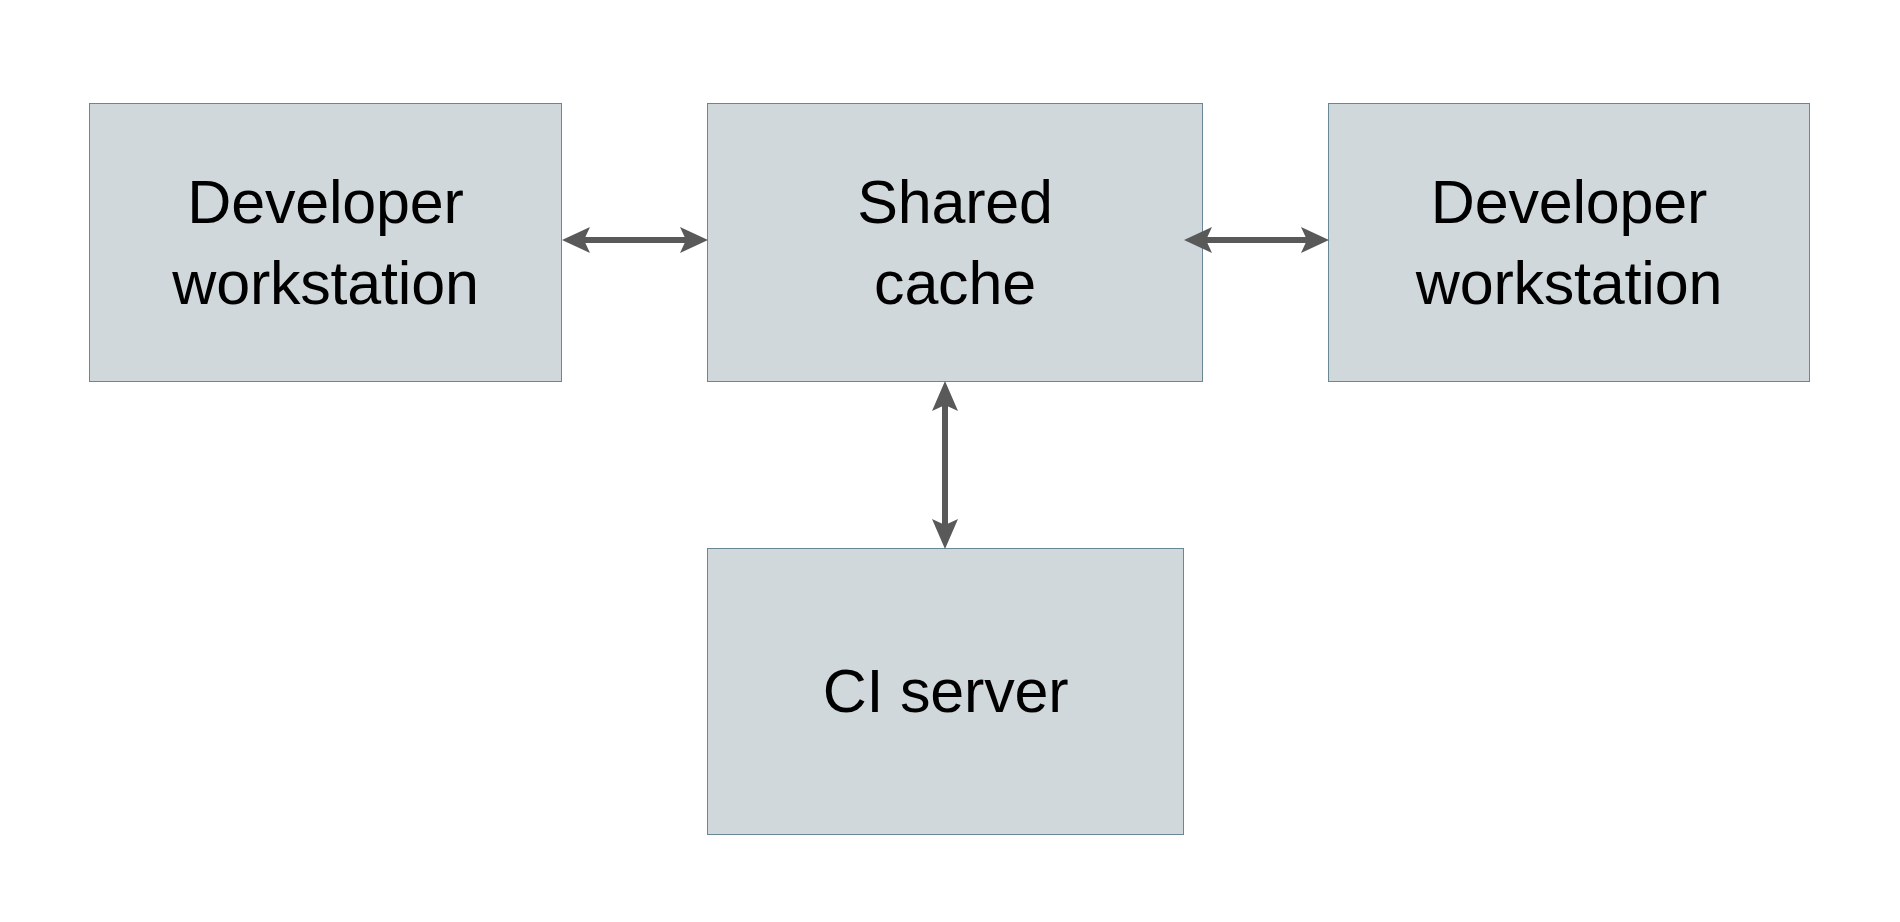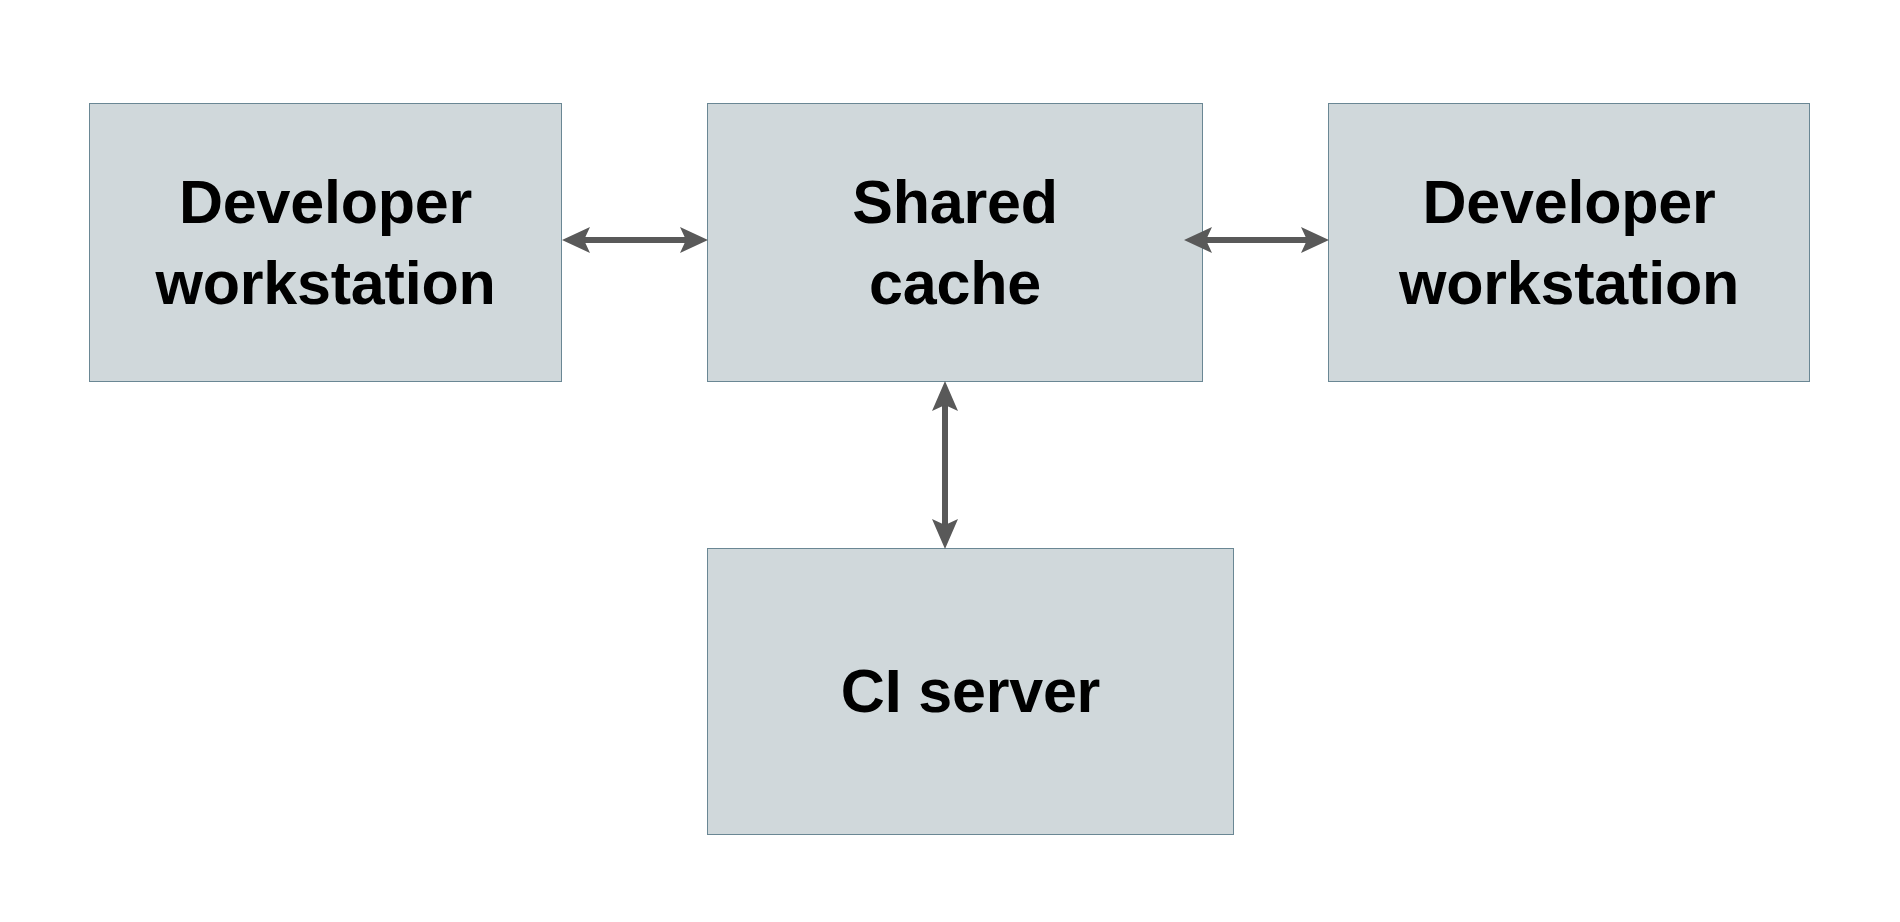--- a/index.html
+++ b/index.html
@@ -27,28 +27,28 @@
     align-items: center;
     justify-content: center;
     text-align: center;
   }
   .node-label {
     font-family: "Liberation Sans", sans-serif;
     font-size: 61px;
     line-height: 1.32;
     color: #000000;
     letter-spacing: -0.2px;
-    font-weight: 700;
+    font-weight: 400;
     white-space: pre-line;
     padding: 0 6px;
   }
   .node-1 { left: 89px;   top: 103px; width: 473px; height: 279px; }
   .node-2 { left: 707px;  top: 103px; width: 496px; height: 279px; }
   .node-3 { left: 1328px; top: 103px; width: 482px; height: 279px; }
-  .node-4 { left: 707px;  top: 548px; width: 527px; height: 287px; }
+  .node-4 { left: 707px;  top: 548px; width: 477px; height: 287px; }
 
   .edge {
     position: absolute;
     overflow: visible;
   }
   .edge-h-left  { left: 562px;  top: 205px;  width: 146px; height: 70px; }
   .edge-h-right { left: 1184px; top: 205px;  width: 145px; height: 70px; }
   .edge-v-mid   { left: 910px;  top: 381px;  width: 70px;  height: 168px; }
 </style>
 </head>

